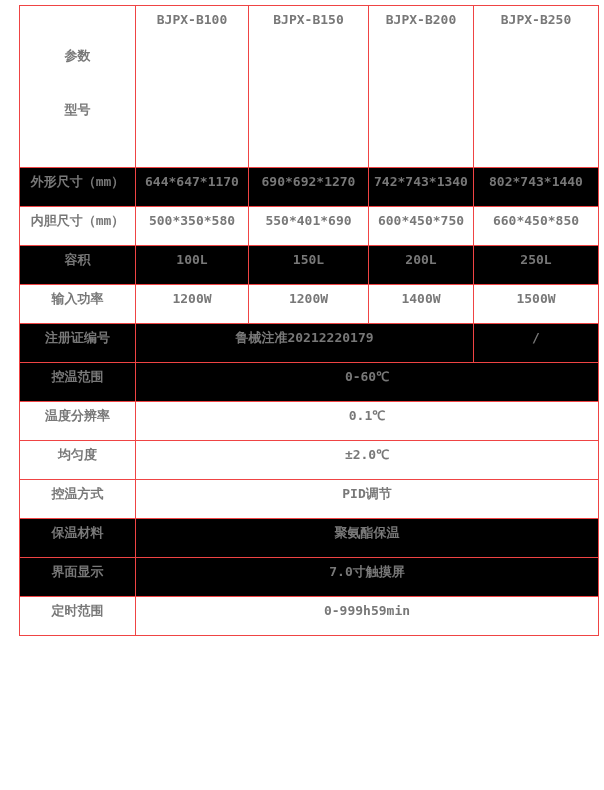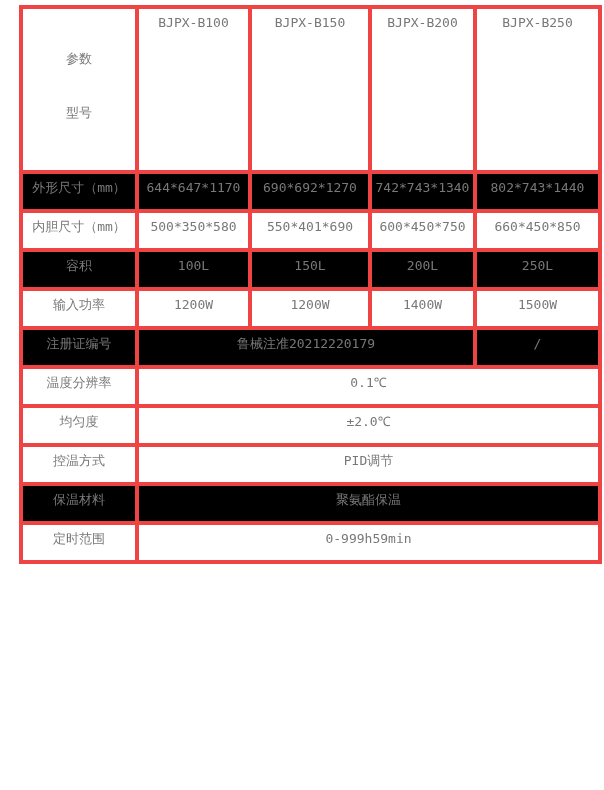--- a/index.html
+++ b/index.html
@@ -21,24 +21,24 @@
     position: absolute;
     left: 19px;
     top: 5px;
     width: 579px;
     border-collapse: collapse;
     table-layout: fixed;
     color: #787878;
     font-size: 13px;
   }
   table.spec th, table.spec td {
-    border: 4px solid #ef4444;
+    border: 1px solid #ef4444;
     vertical-align: top;
     text-align: center;
-    font-weight: normal;
+    font-weight: bold;
     padding: 5px 2px 12px 2px;
     line-height: 18px;
     word-break: break-all;
     white-space: pre-wrap;
   }
   thead tr { height: 63px; }
   tbody tr { height: 39px; }
   tbody tr.alt { background: #000000; }
   th.corner { padding-top: 24px; }
   th.corner .line { line-height: 18px; }
@@ -97,35 +97,43 @@
           <td class="value-cell">1200W</td>
           <td class="value-cell">1200W</td>
           <td class="value-cell">1400W</td>
           <td class="value-cell">1500W</td>
         </tr>
         <tr class="alt">
           <td class="label-cell">注册证编号</td>
           <td class="value-cell" colspan="3">鲁械注准20212220179</td>
           <td class="value-cell">/</td>
         </tr>
+        <tr class="alt">
+          <td class="label-cell">控温范围</td>
+          <td class="value-cell" colspan="4">0-60℃</td>
+        </tr>
         <tr>
           <td class="label-cell">温度分辨率</td>
           <td class="value-cell" colspan="4">0.1℃</td>
         </tr>
         <tr>
           <td class="label-cell">均匀度</td>
           <td class="value-cell" colspan="4">±2.0℃</td>
         </tr>
         <tr>
           <td class="label-cell">控温方式</td>
           <td class="value-cell" colspan="4">PID调节</td>
         </tr>
         <tr class="alt">
           <td class="label-cell">保温材料</td>
           <td class="value-cell" colspan="4">聚氨酯保温</td>
         </tr>
+        <tr class="alt">
+          <td class="label-cell">界面显示</td>
+          <td class="value-cell" colspan="4">7.0寸触摸屏</td>
+        </tr>
         <tr>
           <td class="label-cell">定时范围</td>
           <td class="value-cell" colspan="4">0-999h59min</td>
         </tr>
       </tbody>
   </table>
 </div>
 
 </body></html>

